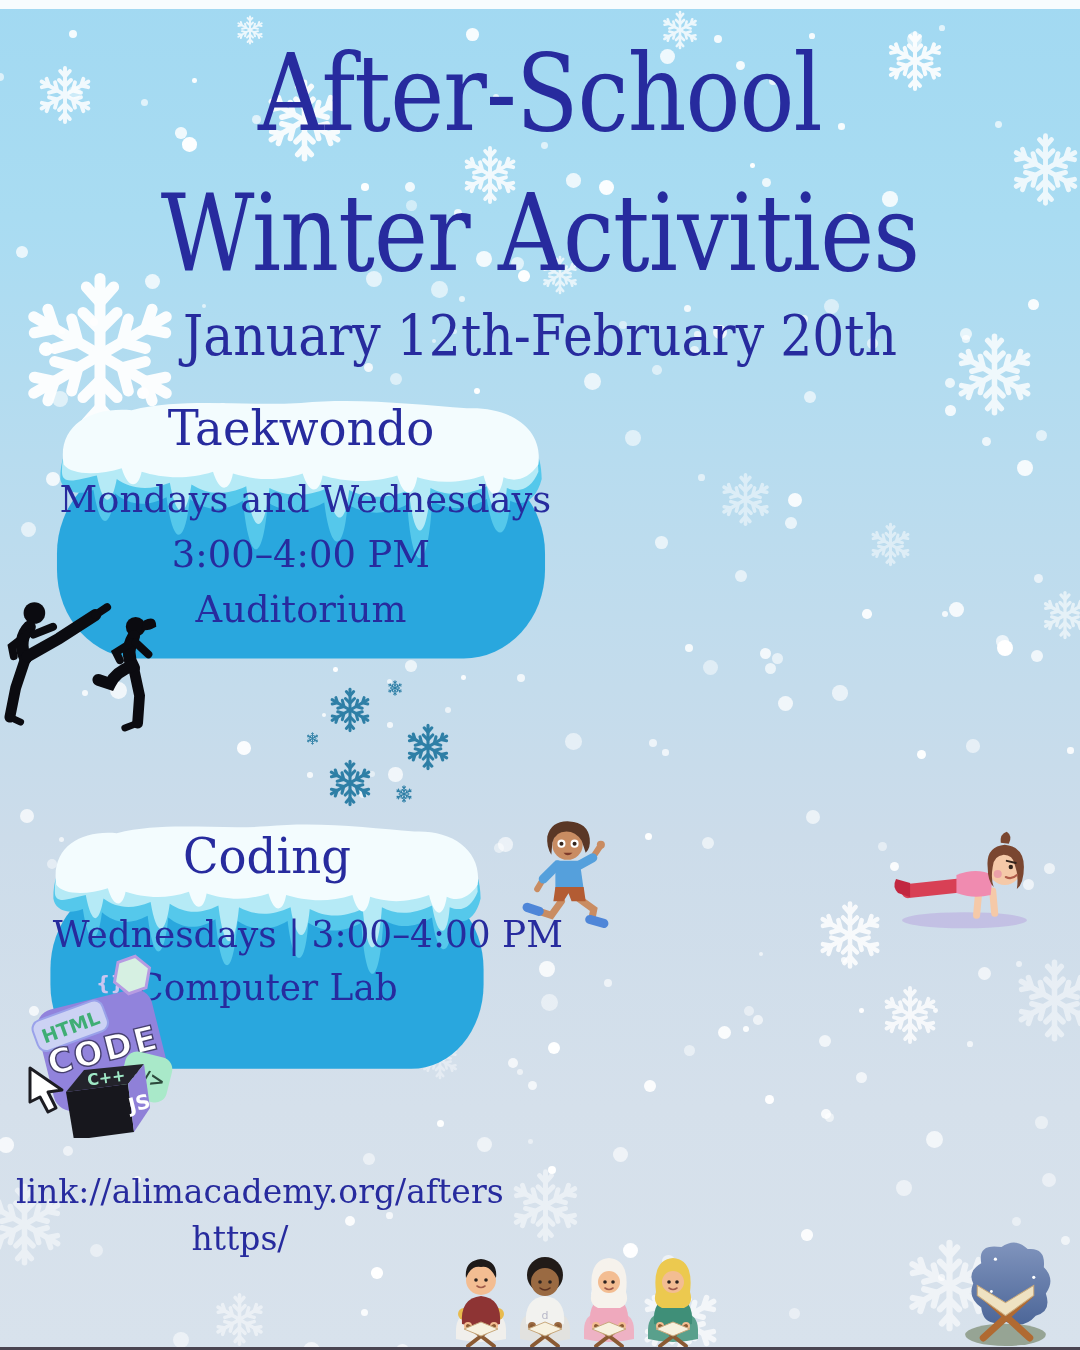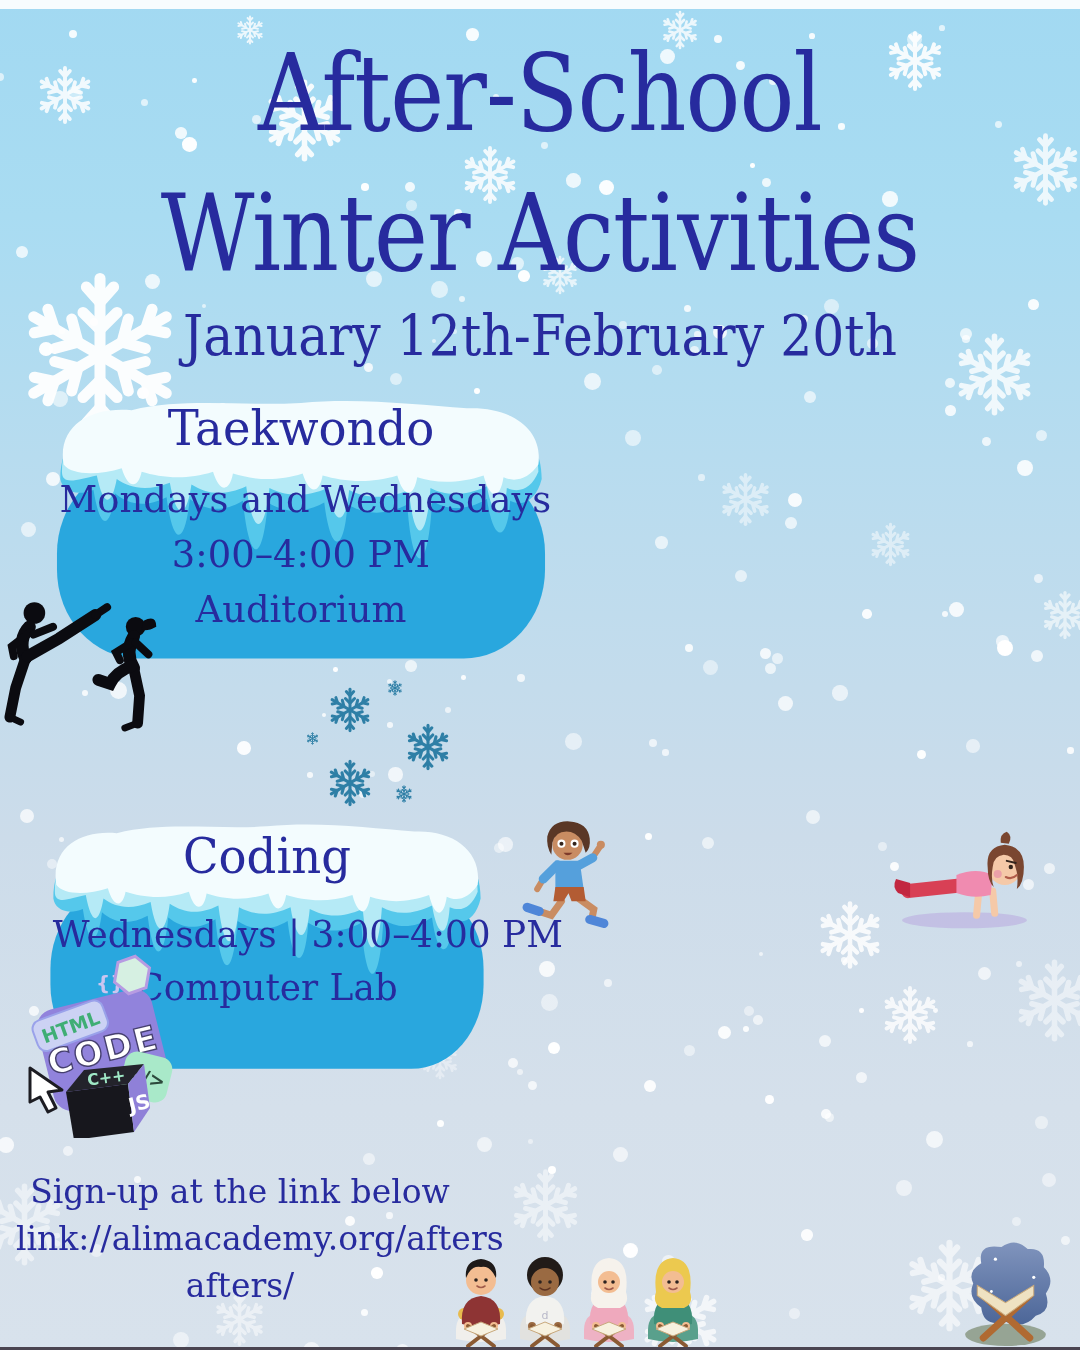--- a/index.html
+++ b/index.html
@@ -421,23 +421,22 @@
       </svg>
     <div class="card-title">Coding</div>
     <div class="card-lines">
       <div>Wednesdays | 3:00–4:00 PM</div>
       <div>Computer Lab</div>
     </div>
   </div>
 
 
   <div class="signup">
-    <div>Sign-up at the link below</div>
     <div>link://alimacademy.org/afters</div>
-    <div>afters/</div>
+    <div>https/</div>
   </div>
 
   <svg class="illus i-taekwondo" viewBox="0 0 175 150">
     <circle cx="35" cy="16" r="11" fill="#0b0b10"></circle>
     <g stroke="#0b0b10" stroke-linecap="round" fill="none">
       <path d="M30 30 C22 38 20 50 26 62" stroke-width="13"></path>
       <path d="M26 62 L16 92 L10 122" stroke-width="11"></path>
       <path d="M10 122 L21 127" stroke-width="7"></path>
       <path d="M28 60 L60 42 L97 18" stroke-width="12"></path>
       <path d="M97 18 L109 10" stroke-width="8"></path>

